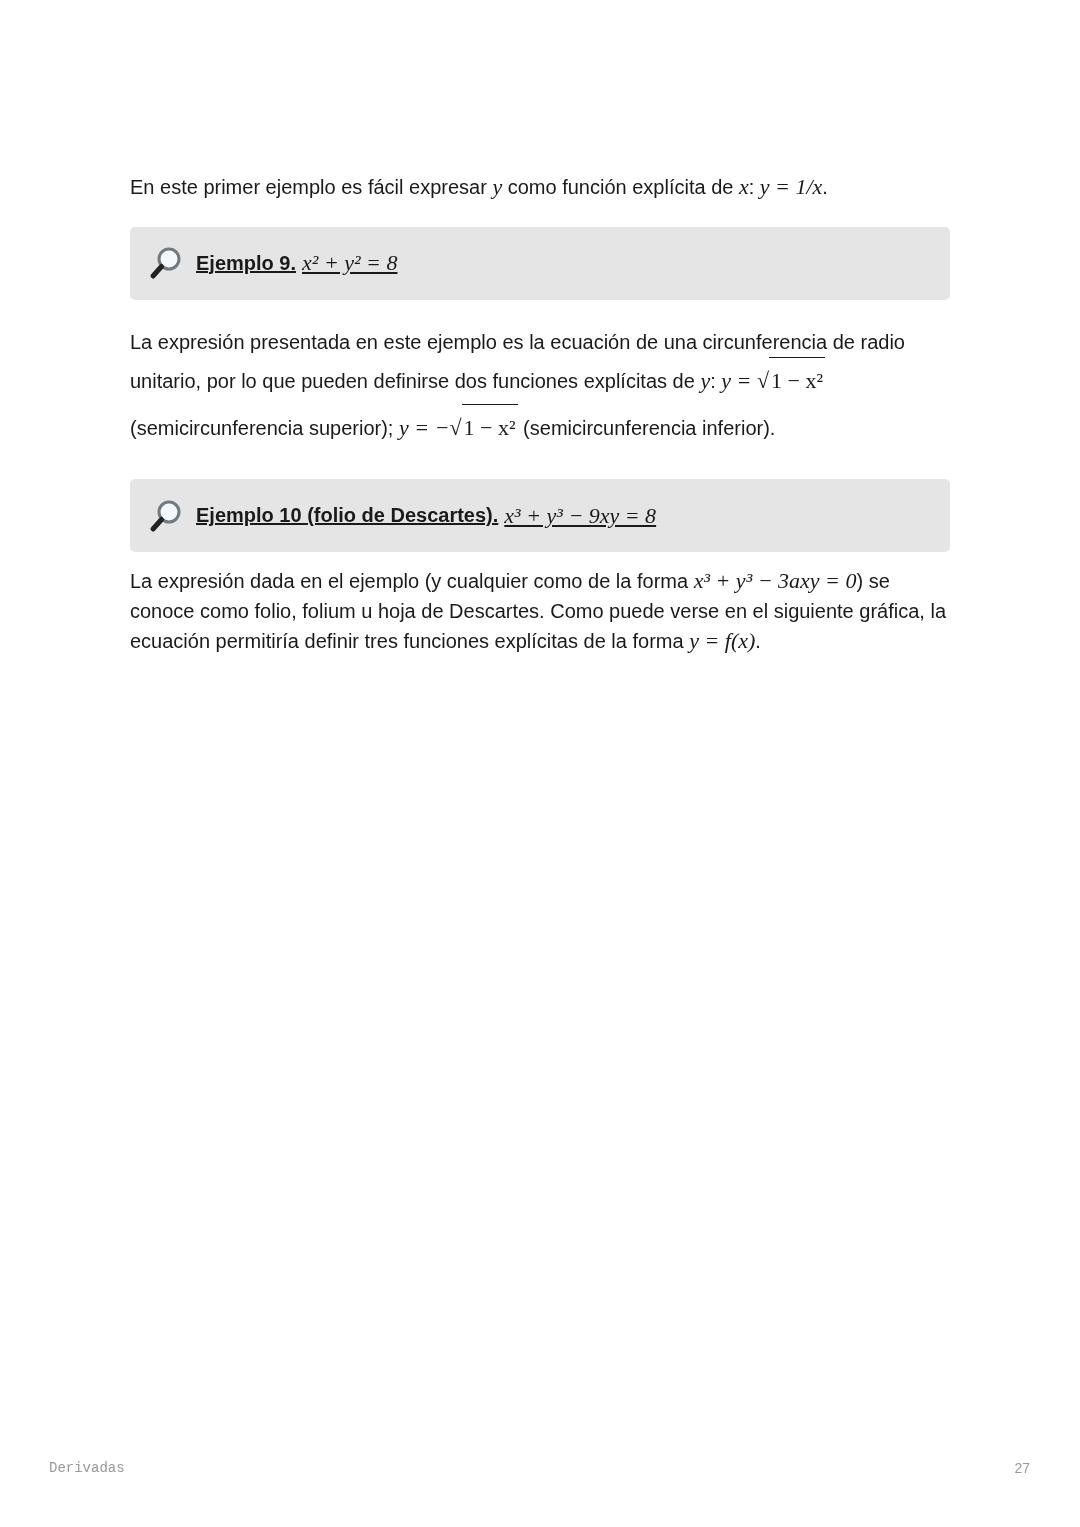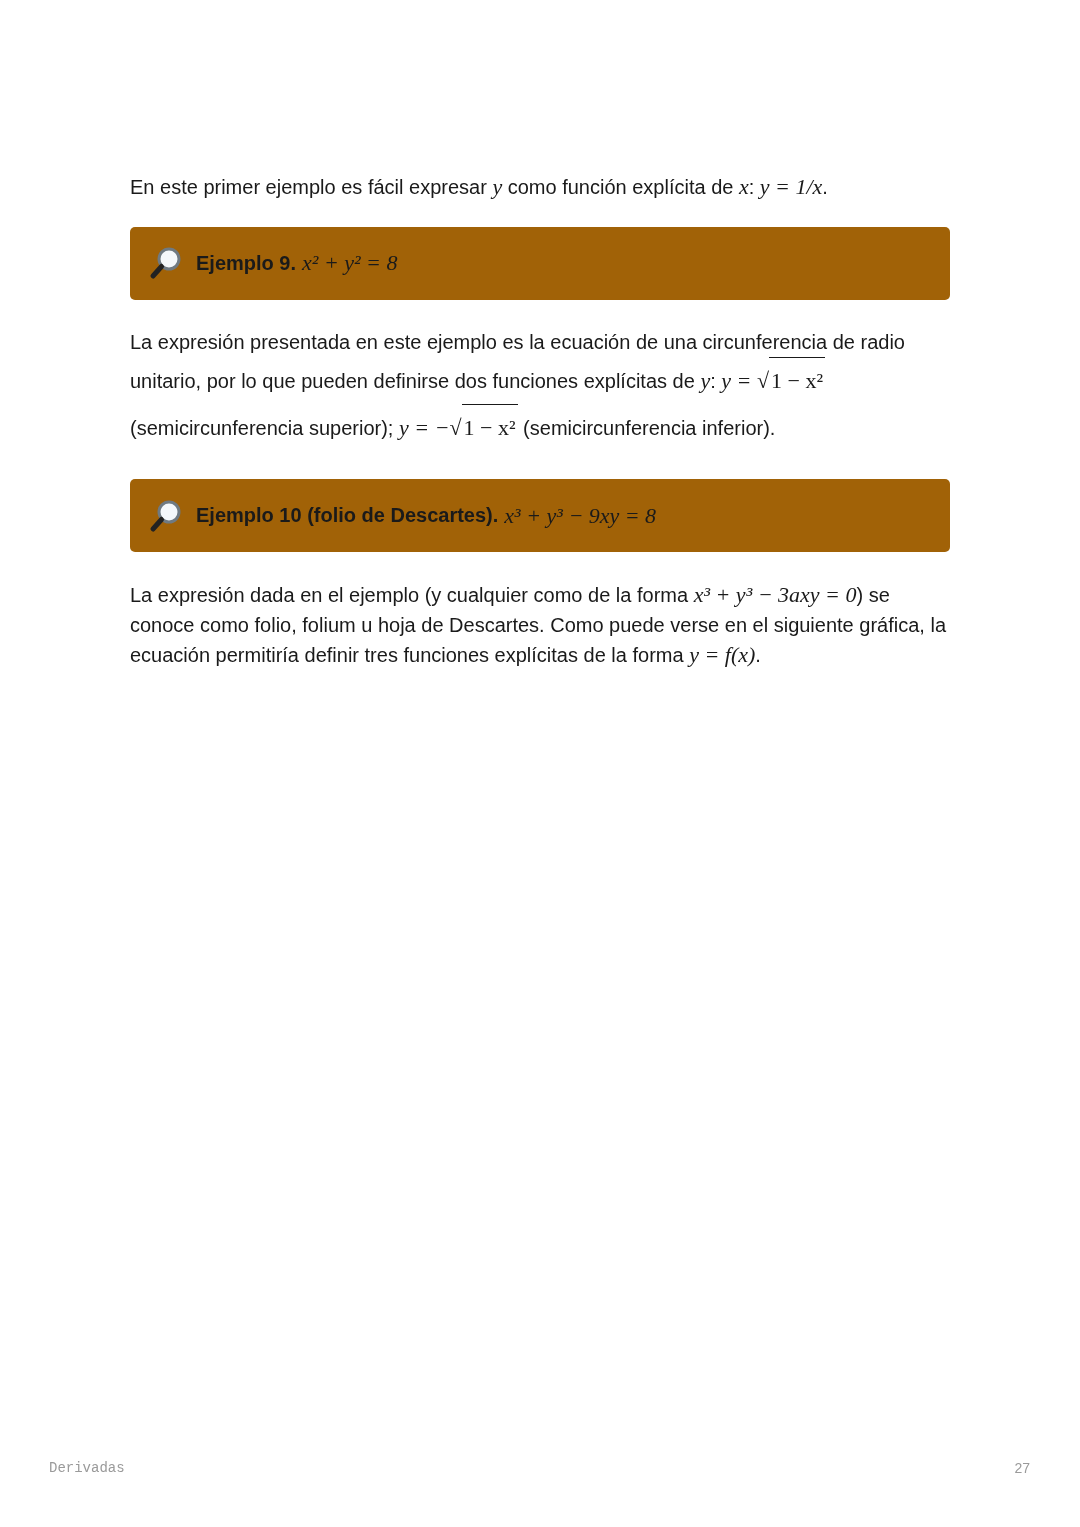--- a/index.html
+++ b/index.html
@@ -1,30 +1,30 @@
 <!DOCTYPE html>
 <html><head>
 <meta charset="utf-8">
 <style>
   html, body { margin: 0; padding: 0; background: #ffffff; }
   body { width: 1080px; height: 1527px; position: relative; overflow: hidden;
          font-family: "Liberation Sans", "DejaVu Sans", sans-serif; color: #1a1a1a; }
   .content { position: absolute; left: 130px; top: 128px; width: 820px; }
   p { margin: 0; font-size: 20px; line-height: 29.5px; }
   .math { font-family: "Liberation Serif", "DejaVu Serif", serif; font-style: italic; font-size: 22px; }
-  .callout { background: #a16207; border-radius: 5px; height: 73px; display: flex; align-items: center;
-             padding-left: 18px; margin: 0; }
+  .callout { background: #e5e5e5; border-radius: 5px; height: 73px; display: flex; align-items: center;
+             padding-left: 18px; margin: 0; text-decoration: underline; }
   .callout .label { font-weight: bold; font-size: 20px; margin-left: 12px; }
   .callout .math { margin-left: 6px; }
   .icon { width: 36px; height: 36px; display: inline-block; }
   .sqrt { display: inline-block; border-top: 1.5px solid #1a1a1a; padding: 12px 2px; line-height: 22px; font-style: normal; }
   .p1 { margin-bottom: 24px; margin-top: 44px; }
   .c1 { margin-bottom: 28px; }
   .p2 { margin-bottom: 28px; }
-  .c2 { margin-bottom: 28px; }
+  .c2 { margin-bottom: 14px; }
   .footer { position: absolute; top: 1460px; font-size: 14px; color: #9a9a9a; }
   .footer-left { left: 49px; font-family: Liberation Mono, monospace; }
   .footer-right { right: 50px; margin-left: 16px; }
 </style>
 </head>
 <body>
 
 <div class="content">
 
   <p class="p1"><span>En este primer ejemplo es fácil expresar </span><span class="math">y</span><span> como función explícita de </span><span class="math">x</span><span>: </span><span class="math">y = 1/x</span><span>.</span></p>

